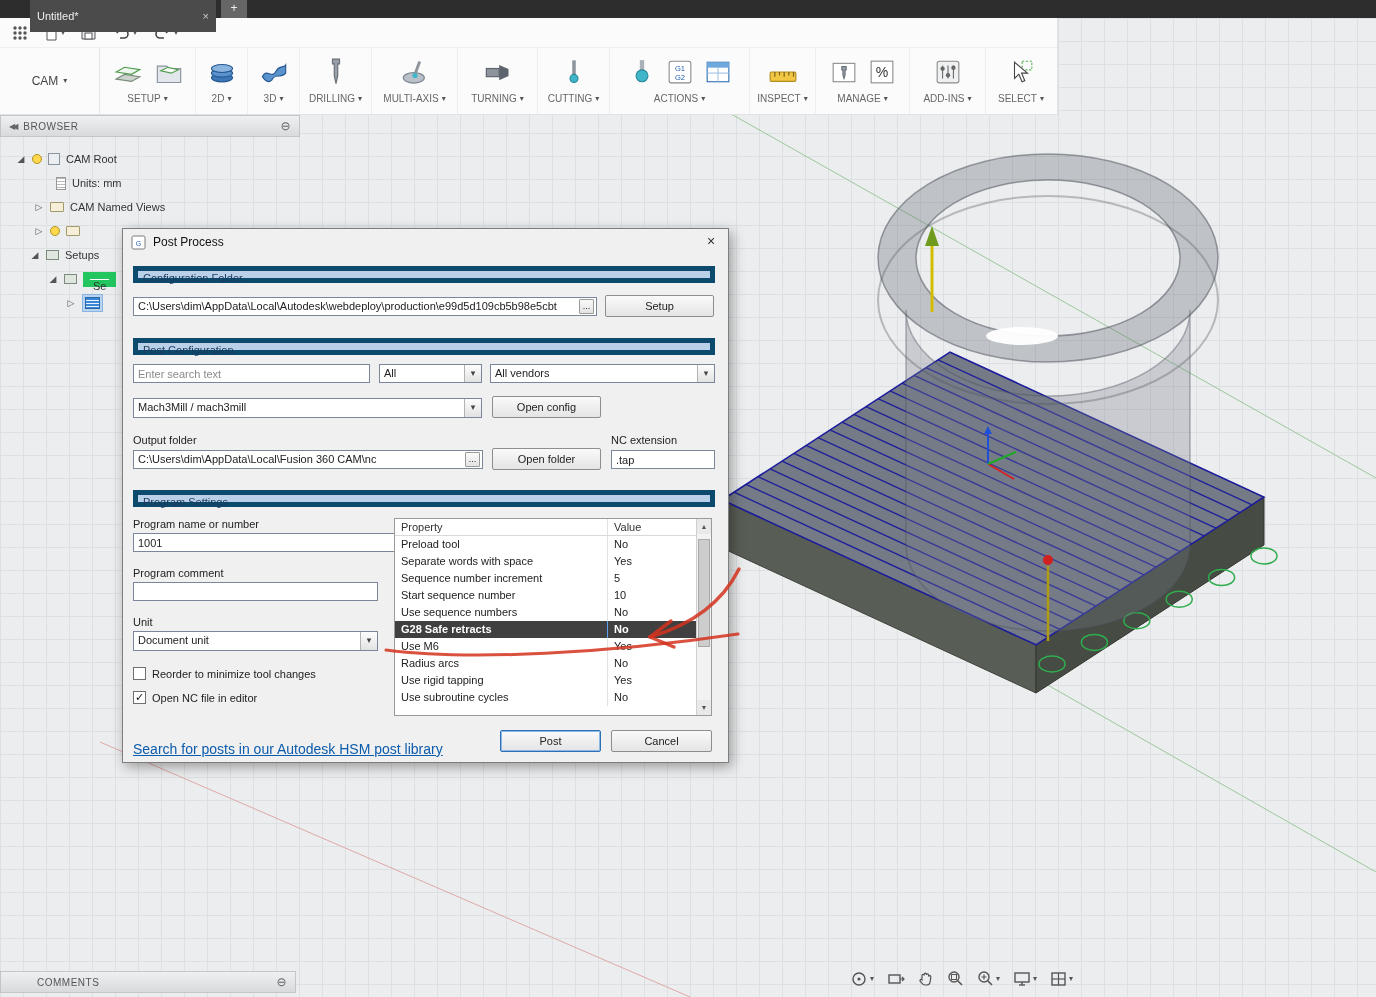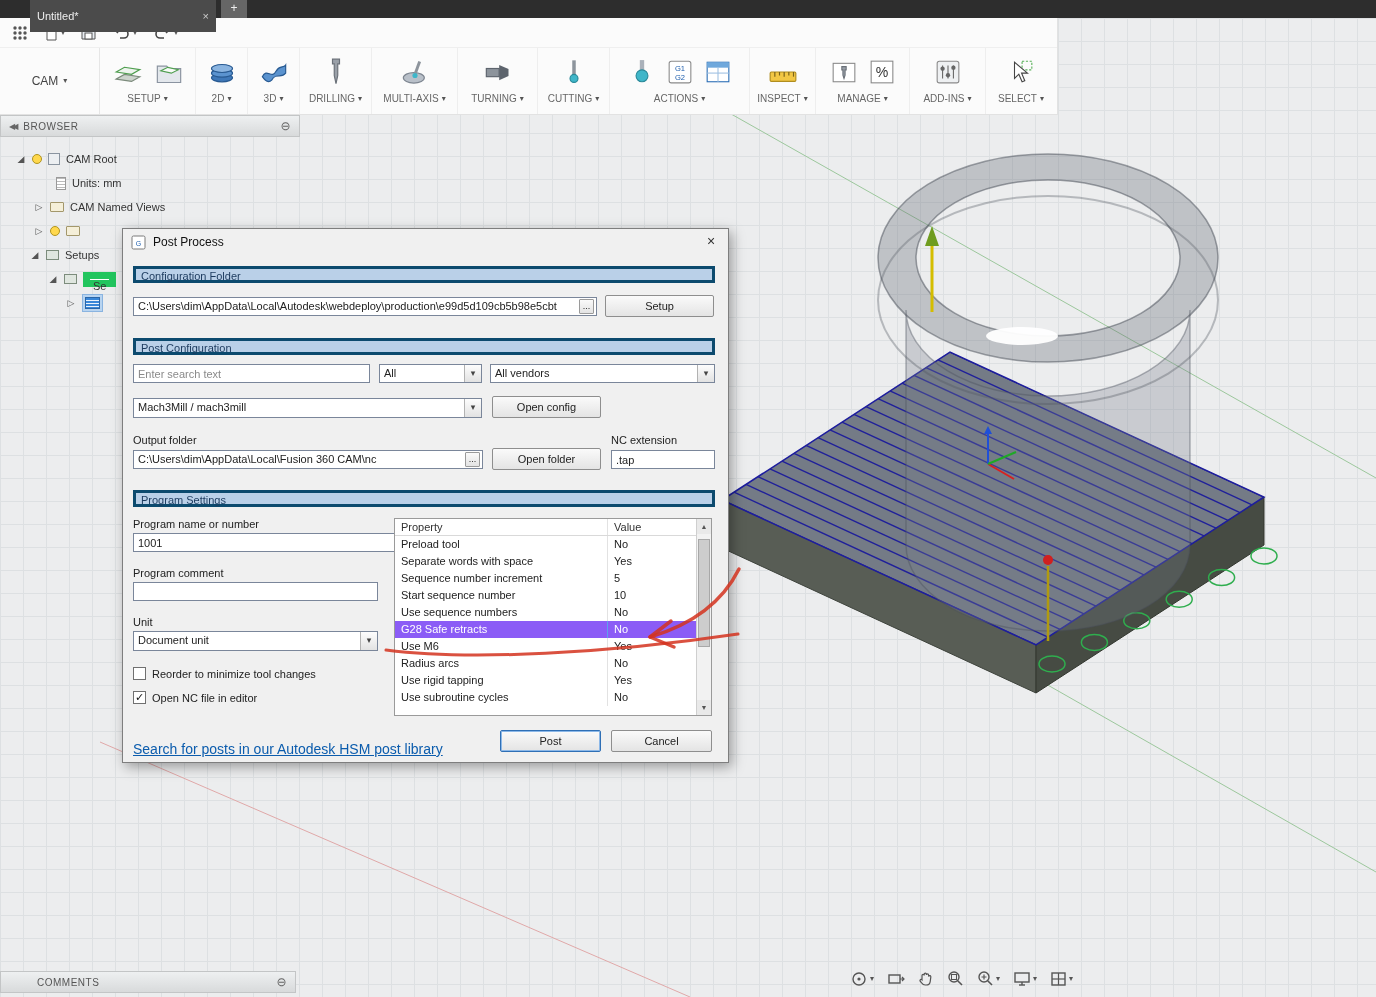--- a/index.html
+++ b/index.html
@@ -56,21 +56,21 @@
   .op-ic{width:15px;height:12px;background:#3a87d8;border:1px solid #2a66a8;
     background-image:linear-gradient(rgba(255,255,255,.9) 1px,transparent 1px);background-size:100% 3px;background-position:0 2px}
 
   
   .dialog{position:absolute;left:122px;top:228px;width:607px;height:535px;background:#f0f0f0;
     border:1px solid #7e7e7e;box-shadow:3px 4px 12px rgba(0,0,0,.35);z-index:10}
   .dlg-title{position:absolute;top:0;left:0;right:0;height:26px;display:flex;align-items:center;gap:7px;
     padding:0 8px;font-size:12px;color:#111}
   .dlg-close{position:absolute;right:8px;top:4px;width:18px;height:18px;text-align:center;line-height:17px;
     font-size:14px;color:#333;cursor:pointer}
-  .sect{position:absolute;left:10px;width:582px;height:17px;background:#bad0e8;border:3px solid #0c4a6e;
+  .sect{position:absolute;left:10px;width:582px;height:17px;background:#bad0e8;border:5px solid #0c4a6e;
     color:#1c3a5e;font-size:11px;line-height:15px;padding-left:5px}
   .fld{position:absolute;background:#fff;border:1px solid #7a869a;height:19px;font-size:11px;
     padding:0 4px;line-height:17px;white-space:nowrap;overflow:hidden;color:#222}
   input.fld{outline:none}
   input.fld::placeholder{color:#8a8a8a}
   .browse{position:absolute;width:15px;height:15px;font-size:9px;line-height:12px;text-align:center;
     background:linear-gradient(#fafafa,#e3e3e3);border:1px solid #9a9a9a;border-radius:1px;cursor:pointer}
   .btn{position:absolute;height:22px;background:linear-gradient(#fafafa,#e4e4e4);border:1px solid #8e8e8e;
     border-radius:2px;font-size:11px;text-align:center;line-height:20px;color:#222;cursor:pointer}
   .btn.primary{border:1px solid #2f6fb5;box-shadow:inset 0 0 0 1px #8cb8e8}
@@ -85,21 +85,21 @@
   .link{position:absolute;color:#0b5cad;text-decoration:underline;font-size:14px;cursor:pointer}
 
   
   .tbl{position:absolute;left:271px;top:289px;width:318px;height:198px;background:#fff;border:1px solid #9a9a9a}
   .tbl-hdr{height:17px;display:flex;border-bottom:1px solid #d9d9d9;color:#333}
   .tbl-hdr div{line-height:16px;padding-left:6px}
   .tcol-p{width:213px;border-right:1px solid #e2e2e2}
   .tcol-v{flex:1}
   .prow{height:17px;display:flex;font-size:11px;color:#222}
   .prow div{line-height:16px;padding-left:6px;white-space:nowrap;overflow:hidden}
-  .prow.selected{background:#8b5cf6;color:#fff;font-weight:normal}
+  .prow.selected{background:#404040;color:#fff;font-weight:bold}
   .prow.selected .tcol-p{border-right-color:#5ea0ee}
   .sb{position:absolute;right:0;top:0;bottom:0;width:15px;background:#f2f2f2;border-left:1px solid #cfcfcf}
   .sb .sarrow{position:absolute;left:0;width:14px;height:15px;font-size:7px;color:#555;text-align:center;
     line-height:15px;background:#e9e9e9;cursor:pointer}
   .sb .thumb{position:absolute;left:1px;right:1px;top:20px;height:108px;background:#cdcdcd;border:1px solid #a8a8a8;cursor:grab}
 
   
   .comments{position:absolute;left:0;top:971px;width:296px;height:20px;z-index:6}
   .navbar{position:absolute;left:850px;top:970px;z-index:6;display:flex;gap:13px;align-items:center}
   .navbar .nitem{display:flex;align-items:center;gap:2px;cursor:pointer}

